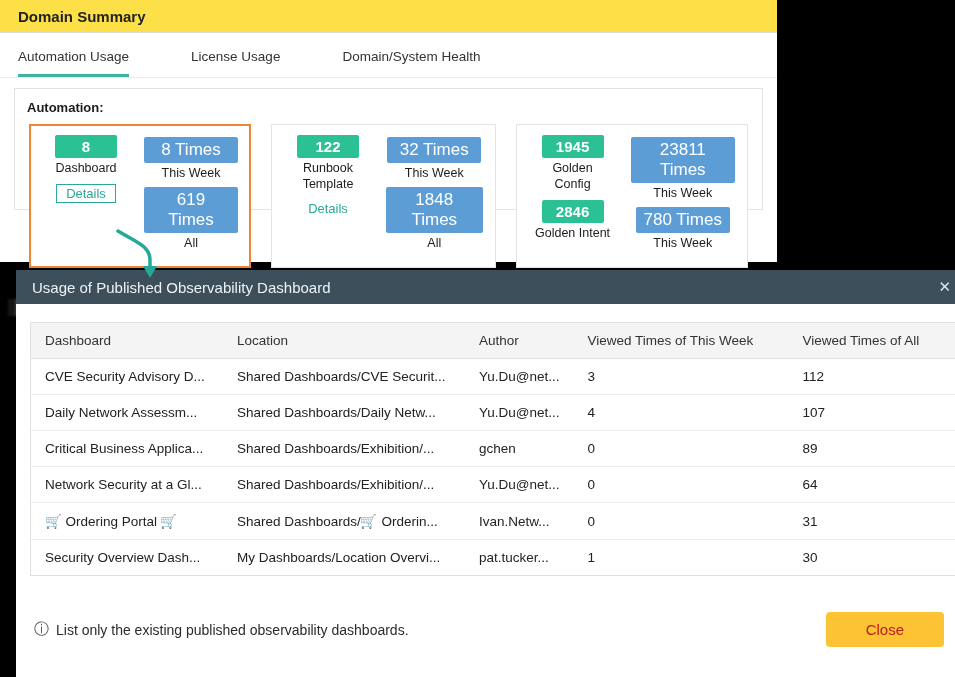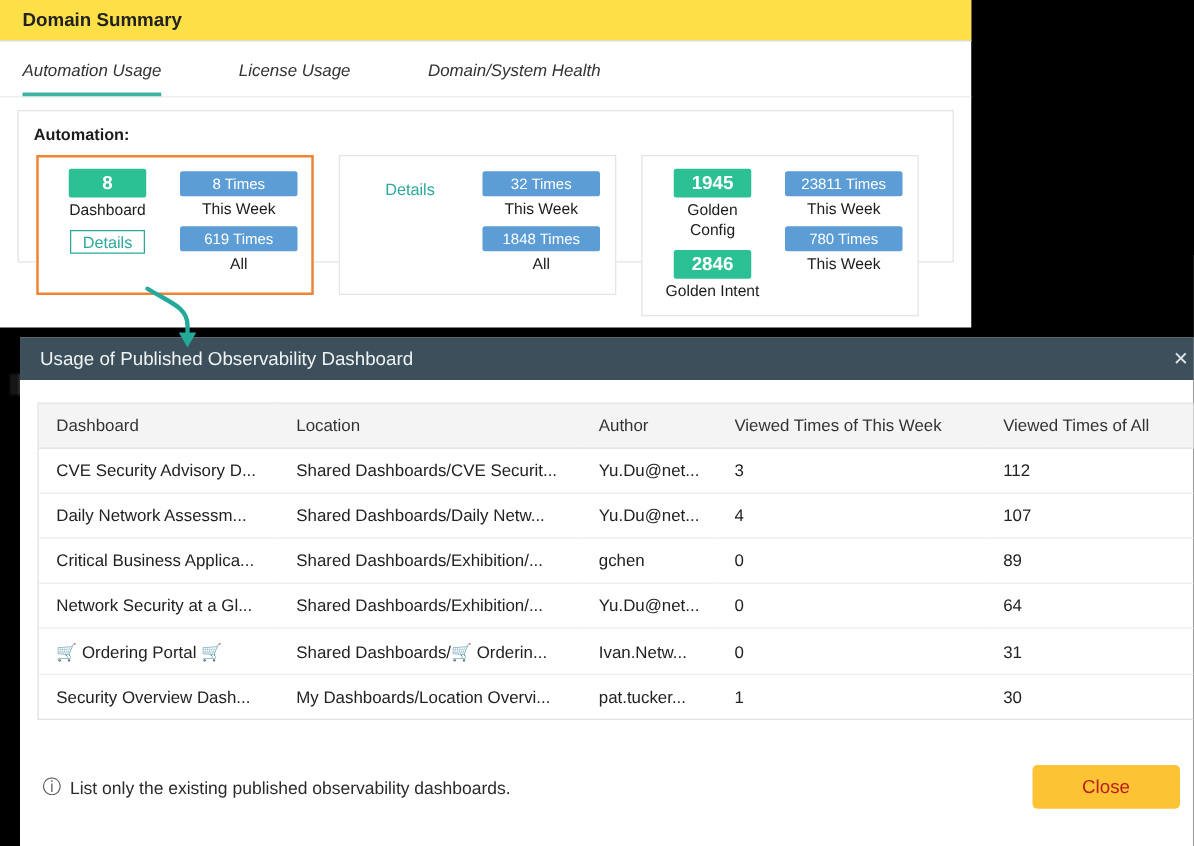--- a/index.html
+++ b/index.html
@@ -11,21 +11,21 @@
   .stage { position:relative; width:955px; height:677px; background:#000; overflow:hidden; }
 
   
   .top-panel { position:absolute; left:0; top:0; width:777px; height:262px; background:#fff; }
   .panel-header {
     height:33px; background:#fde047; border-bottom:1px solid #d9d9d9;
     display:flex; align-items:center; padding-left:18px;
     font-size:15px; font-weight:600; color:#222;
   }
   .tabs { display:flex; align-items:flex-end; padding:16px 0 0 18px; border-bottom:1px solid #ececec; }
-  .tab { font-size:13.5px; color:#333; padding-bottom:13px; cursor:pointer;font-style:italic; }
+  .tab { font-size:13.5px; color:#333; padding-bottom:13px; cursor:pointer; }
   .tab + .tab { margin-left:62px; }
   .tab.active { border-bottom:3px solid #3cb3a3; padding-bottom:10px; }
 
   .content { position:relative; height:228px; }
   .automation-box { margin:10px 14px 0 14px; border:1px solid #e3e3e3; height:122px; background:#fff; }
   .section-label { font-size:13px; font-weight:bold; color:#1c1c1c; padding:11px 0 0 12px; }
   .cards { display:flex; gap:20px; padding:9px 14px 0 14px; align-items:flex-start; }
 
   .card { display:flex; gap:14px; align-items:flex-start; border:1px solid #e4e4e4; padding:10px 12px; background:#fff; }
   .card.highlight { border:2px solid #ee8434; padding:9px 11px; }
@@ -38,21 +38,21 @@
   .metric-label { font-size:12.5px; color:#1c1c1c; margin:3px auto 0; max-width:78px; line-height:1.25; }
   .metric + .metric { margin-top:8px; }
   .details-boxed {
     display:inline-block; border:1px solid #2aa99b; color:#2aa99b;
     font-size:13px; padding:1px 9px; margin-top:7px; cursor:pointer;
   }
   .details-plain { display:inline-block; color:#2aa99b; font-size:13px; margin-top:9px; cursor:pointer; }
 
   .badge-col { display:flex; flex-direction:column; align-items:center; padding-top:2px; }
   .badge {
-    background:#5c9dd6; color:#fff; font-size:12px; padding:3px 8px;
+    background:#5c9dd6; color:#fff; font-size:17px; padding:3px 8px;
     min-width:94px; text-align:center; border-radius:2px;
   }
   .badge-caption { font-size:12.5px; color:#1c1c1c; margin:3px 0 7px; }
 
   .garbled {
     position:absolute; left:8px; bottom:0; width:756px; height:17px;
     background-image:
       repeating-linear-gradient(90deg, #161616 0 7px, #3d3d3d 7px 9px, #0e0e0e 9px 14px, #4a4a4a 14px 16px, #101010 16px 23px, rgba(255,255,255,0) 23px 27px);
     filter: blur(0.8px);
   }
@@ -121,20 +121,24 @@
             <div class="badge-col">
               <div class="badge">8 Times</div>
               <div class="badge-caption">This Week</div>
               <div class="badge">619 Times</div>
               <div class="badge-caption">All</div>
             </div>
           </div>
 
           <div class="card">
             <div class="metric-col">
+              <div class="metric">
+                <span class="metric-value">122</span>
+                <div class="metric-label">Runbook Template</div>
+              </div>
               <span class="details-plain">Details</span>
             </div>
             <div class="badge-col">
               <div class="badge">32 Times</div>
               <div class="badge-caption">This Week</div>
               <div class="badge">1848 Times</div>
               <div class="badge-caption">All</div>
             </div>
           </div>
 

